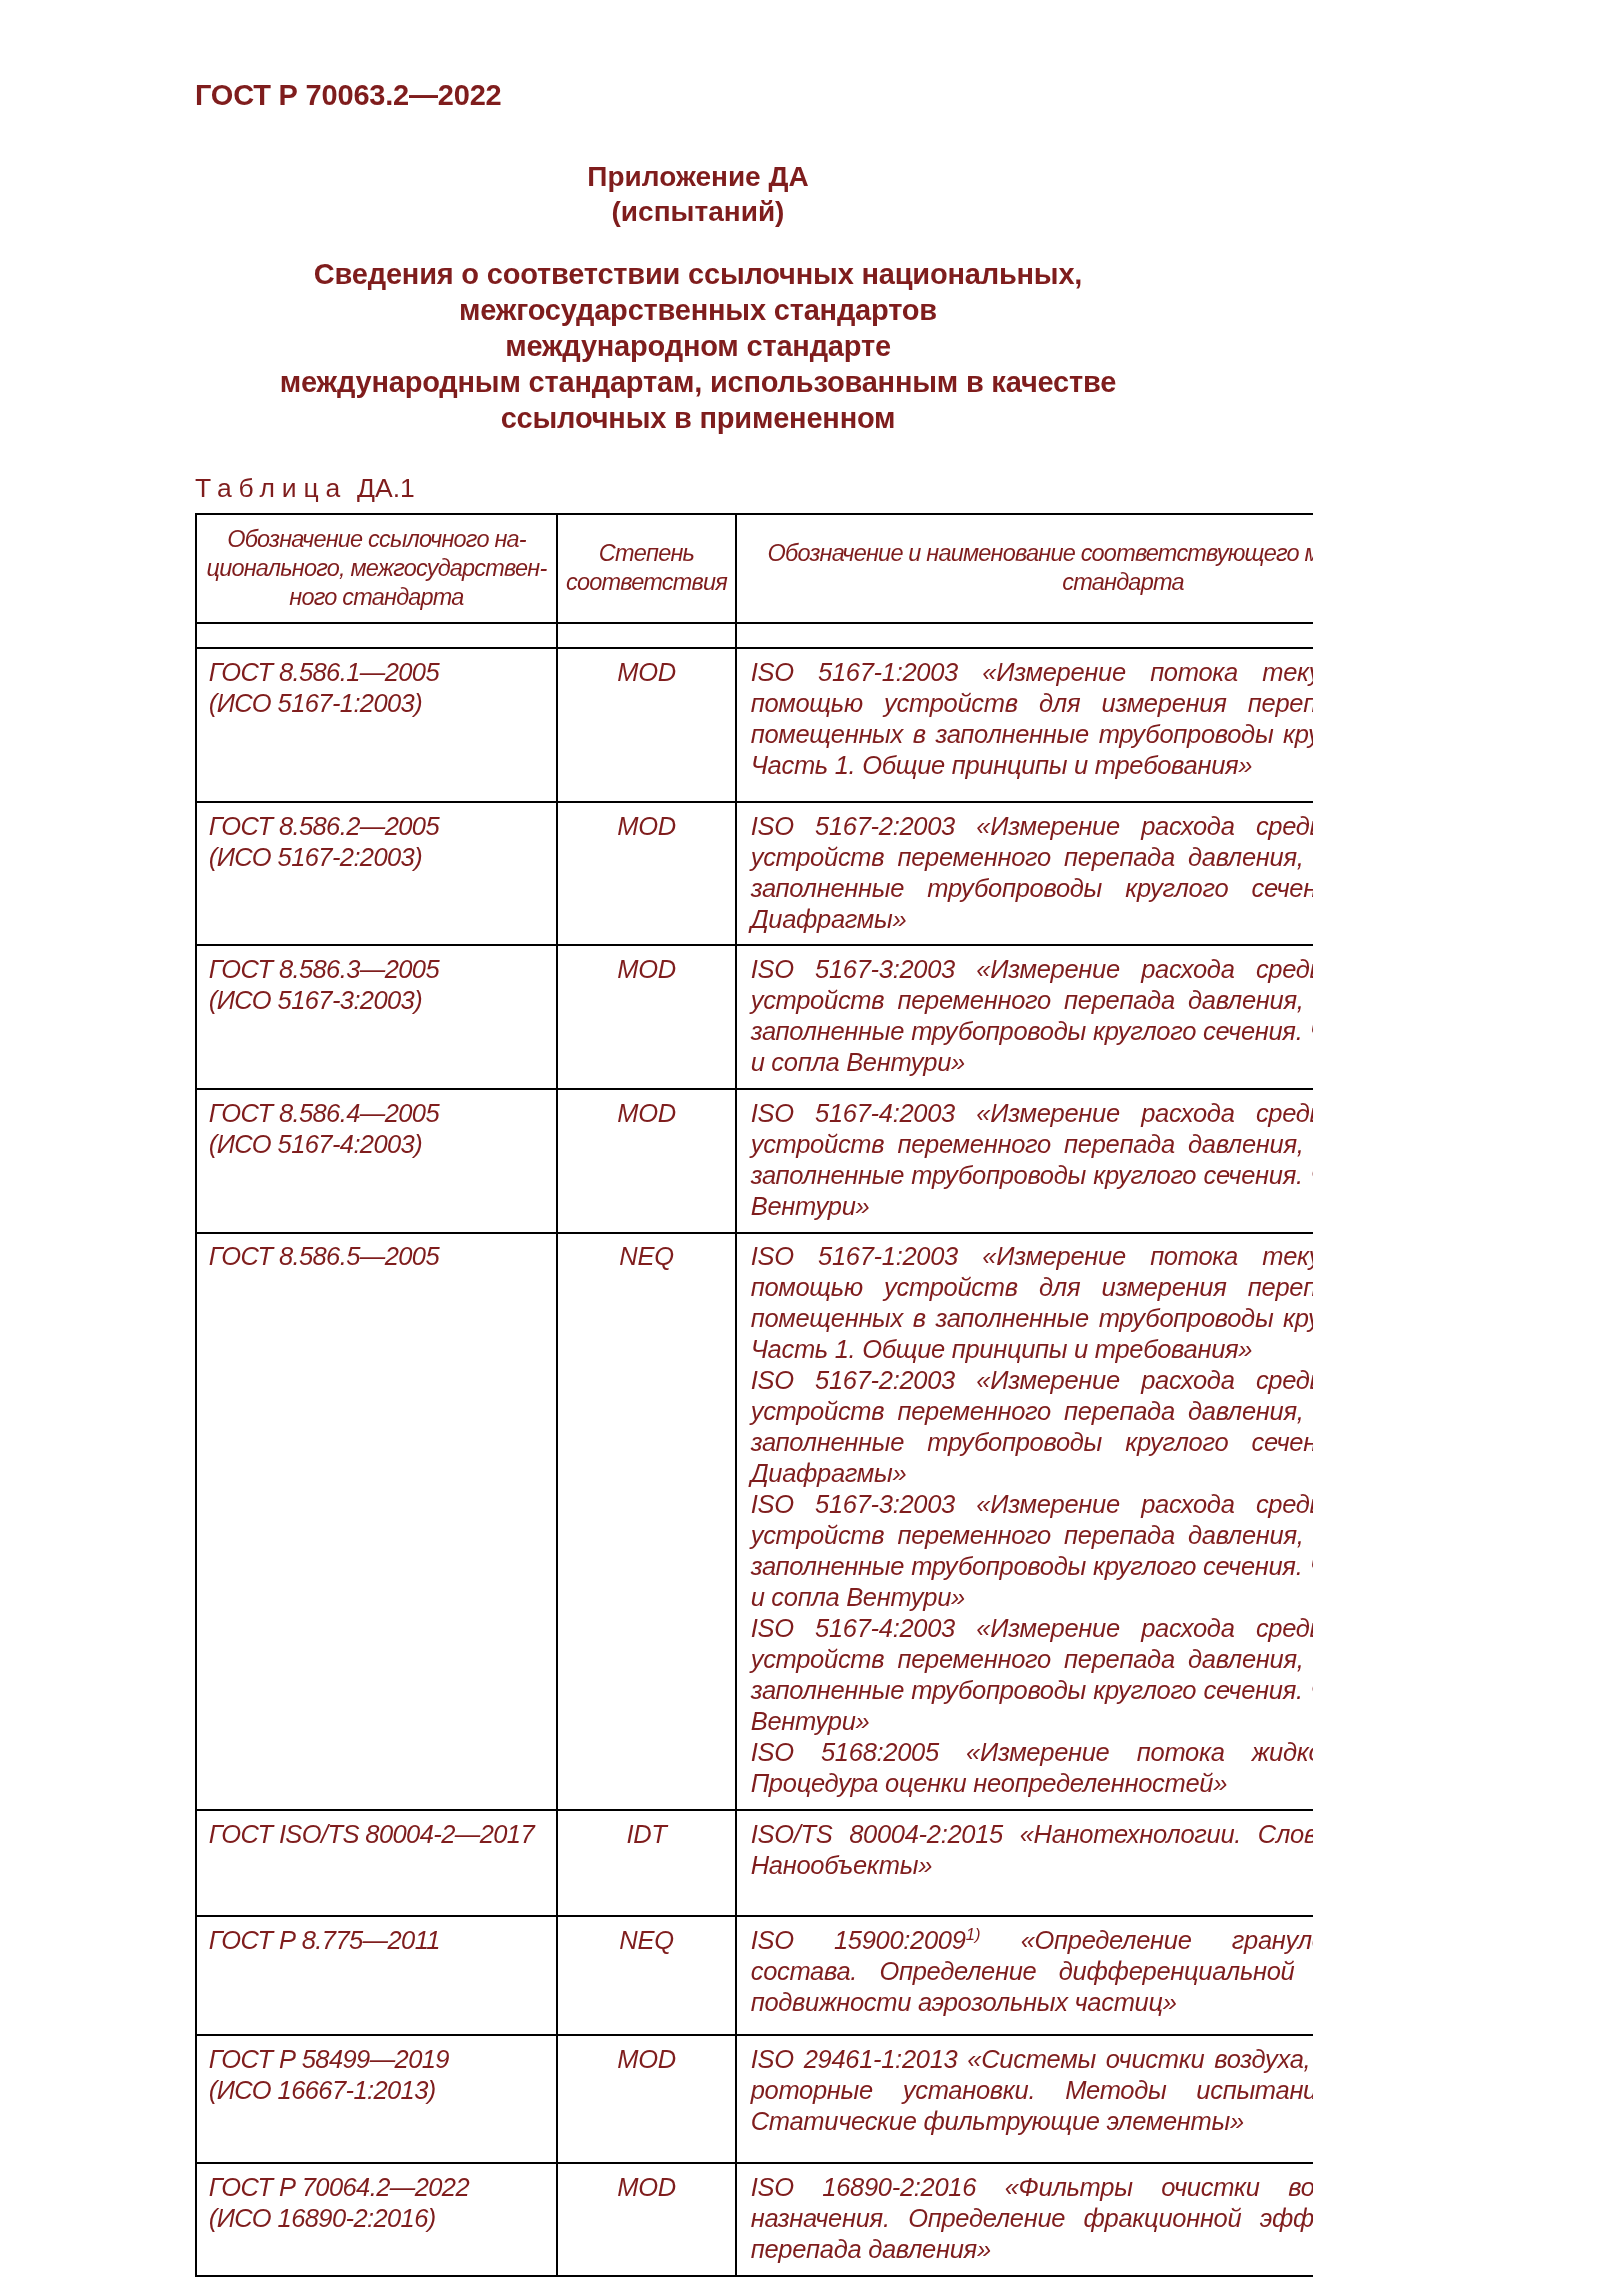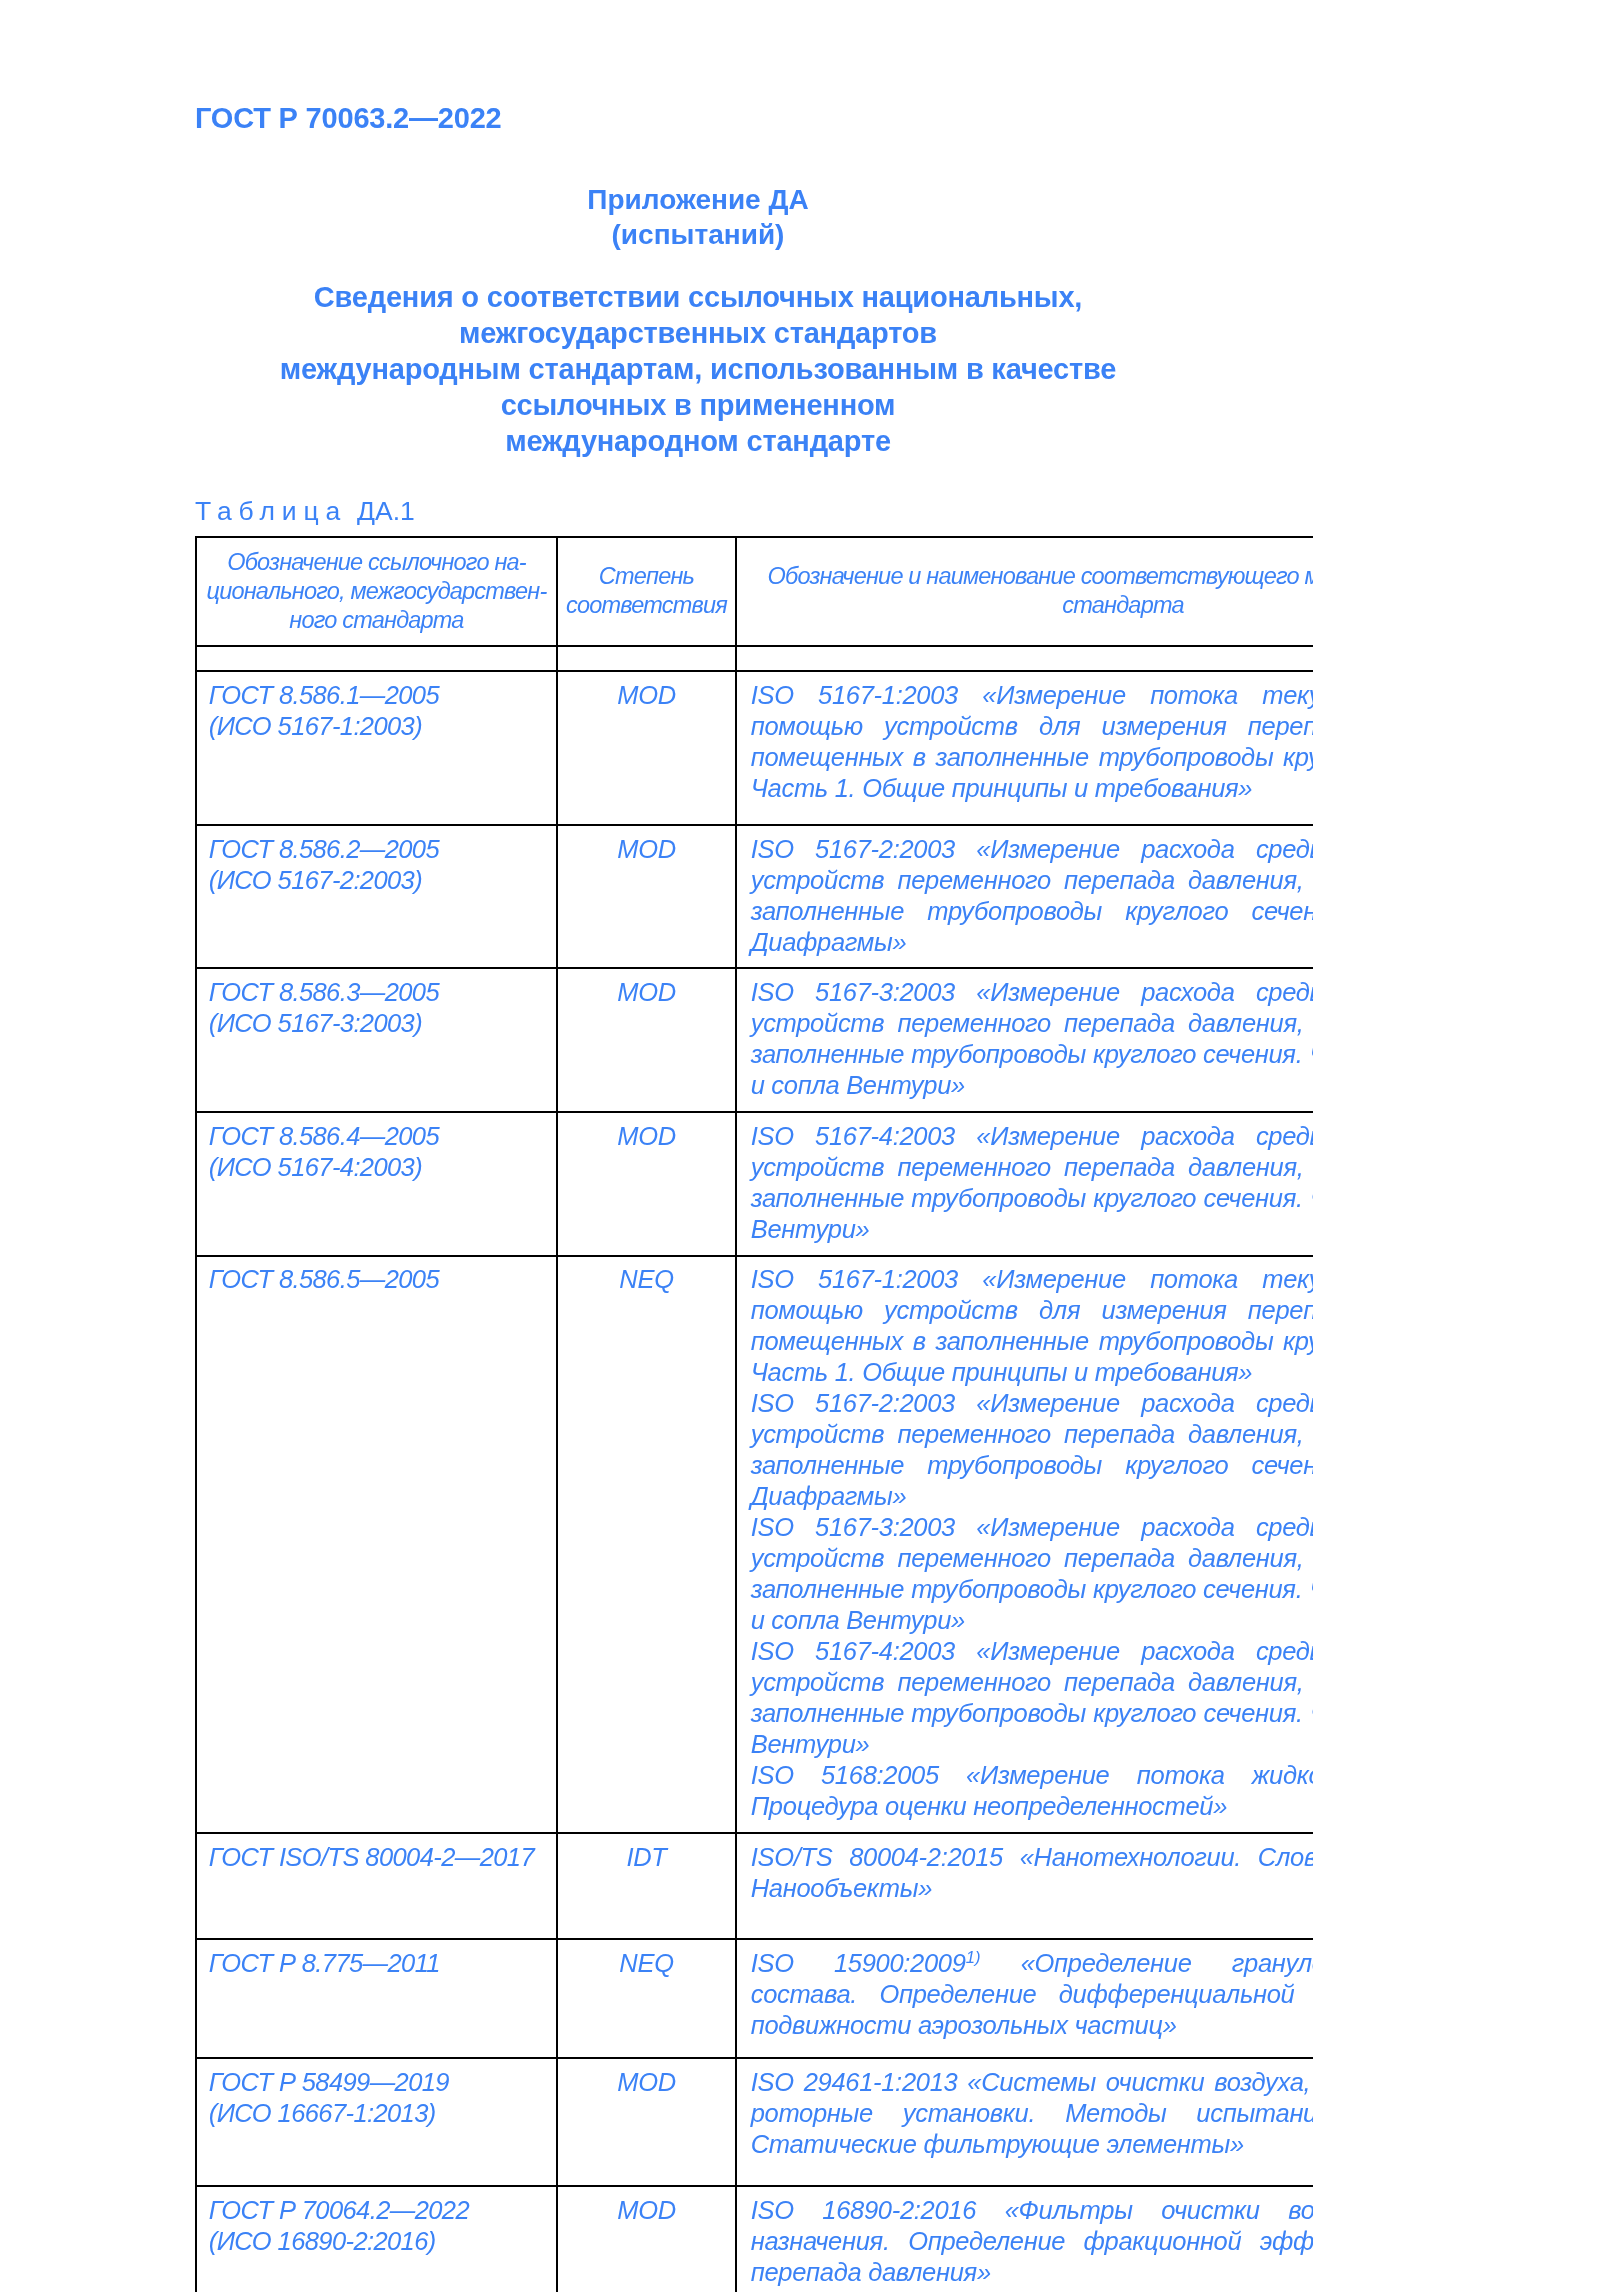--- a/index.html
+++ b/index.html
@@ -1,23 +1,23 @@
 <!DOCTYPE html>
 <html lang="ru"><head>
 <meta charset="utf-8">
 <style>
   html,body { margin:0; padding:0; background:#ffffff; }
   .page {
     position:relative;
     width:1313px; height:2293px;
     background:#ffffff;
-    color:#3b82f6;
+    color:#7f1d1d;
     font-family:"Liberation Sans", sans-serif;
     box-sizing:border-box;
-    padding:104px 112px 0 195px;
+    padding:81px 112px 0 195px;
     overflow:hidden;
   }
   .doc-number {
     font-size:29px; font-weight:bold; line-height:29px;
     letter-spacing:-0.2px;
   }
   .appendix {
     margin-top:49px; text-align:center;
     font-size:28px; font-weight:bold; line-height:35px;
   }
@@ -70,22 +70,22 @@
 
   <div class="doc-number">ГОСТ Р 70063.2—2022</div>
 
   <div class="appendix">
     <div>Приложение ДА</div>
     <div>(испытаний)</div>
   </div>
 
   <div class="doc-title">
     <div>Сведения о соответствии ссылочных национальных,  межгосударственных стандартов</div>
+    <div>международном стандарте</div>
     <div>международным стандартам,  использованным в качестве ссылочных в примененном</div>
-    <div>международном стандарте</div>
   </div>
 
   <div class="table-caption">
     <span class="cap-label">Таблица</span><span>ДА.1</span>
   </div>
 
   <table class="std">
     <colgroup>
         <col class="c1">
         <col class="c2">

